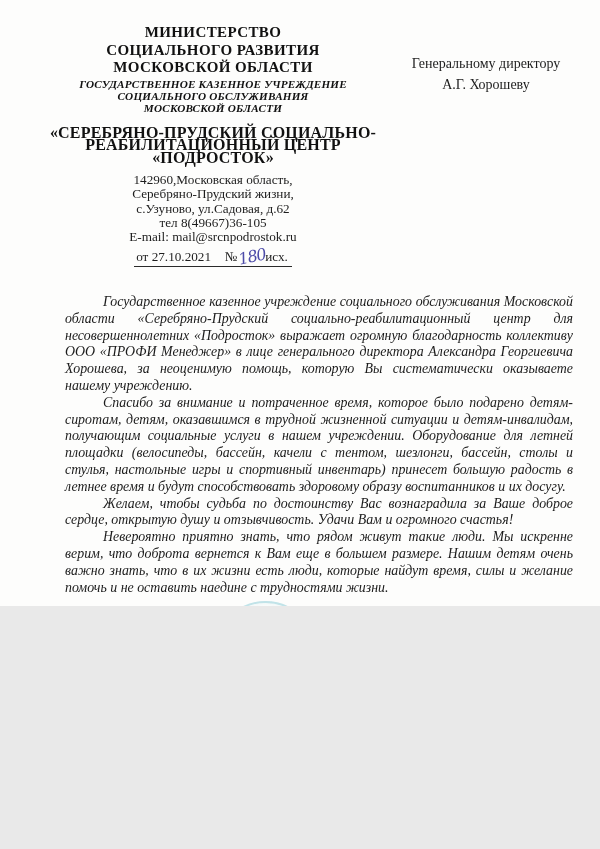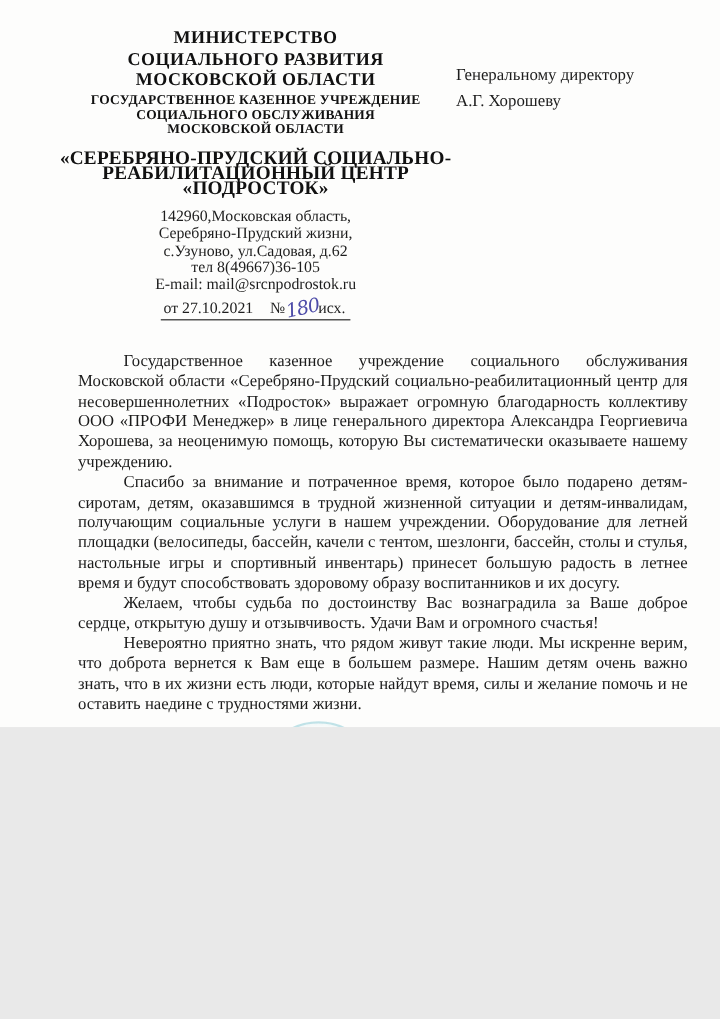--- a/index.html
+++ b/index.html
@@ -17,21 +17,21 @@
     position:absolute;left:38px;top:24px;width:350px;
     text-align:center;
   }
   .ministry-line{
     font-weight:bold;font-size:15px;line-height:17.6px;
     letter-spacing:.4px;color:#111;
   }
   .institution-block{margin-top:1px;}
   .institution-line{
     font-weight:bold;font-size:11.2px;line-height:12px;
-    letter-spacing:.2px;color:#111;
+    letter-spacing:.2px;color:#111;font-style:italic;
   }
   .center-block{margin-top:13px;}
   .center-line{
     font-weight:bold;font-size:16px;line-height:12.4px;
     letter-spacing:.2px;color:#111;
   }
   .address-block{margin-top:9px;}
   .address-line{font-size:13.2px;line-height:14.3px;color:#1d1d1d;}
   .outgoing-line{
     margin-top:2px;font-size:13.2px;color:#1d1d1d;
@@ -45,29 +45,29 @@
     font-style:italic;
     font-size:16px;
     color:#4c4ba8;
     transform:rotate(-12deg) translateY(1px);
     letter-spacing:-1px;
     font-family:"DejaVu Serif",serif;
   }
   
   .recipient{
     position:absolute;left:380px;top:53px;width:212px;
-    text-align:left;font-size:14px;line-height:21px;color:#1d1d1d;
+    text-align:center;font-size:14px;line-height:21px;color:#1d1d1d;
   }
   
   .letter-body{
     position:absolute;left:65px;top:294px;width:508px;
     font-size:13.9px;line-height:16.8px;
     text-align:justify;color:#1b1b1b;
   }
-  .letter-body p{margin:0;text-indent:38px;}
+  .letter-body p{margin:0;text-indent:38px;font-style:italic;}
   
   .stamp{
     position:absolute;left:215px;top:601px;width:97px;height:97px;
     border-radius:50%;
     border:2px solid rgba(123,196,209,0.55);
     box-shadow:inset 0 0 6px rgba(150,210,220,0.25);
     opacity:.85;
   }
   .stamp-speckles{
     position:absolute;left:238px;top:698px;width:2px;height:2px;border-radius:50%;

